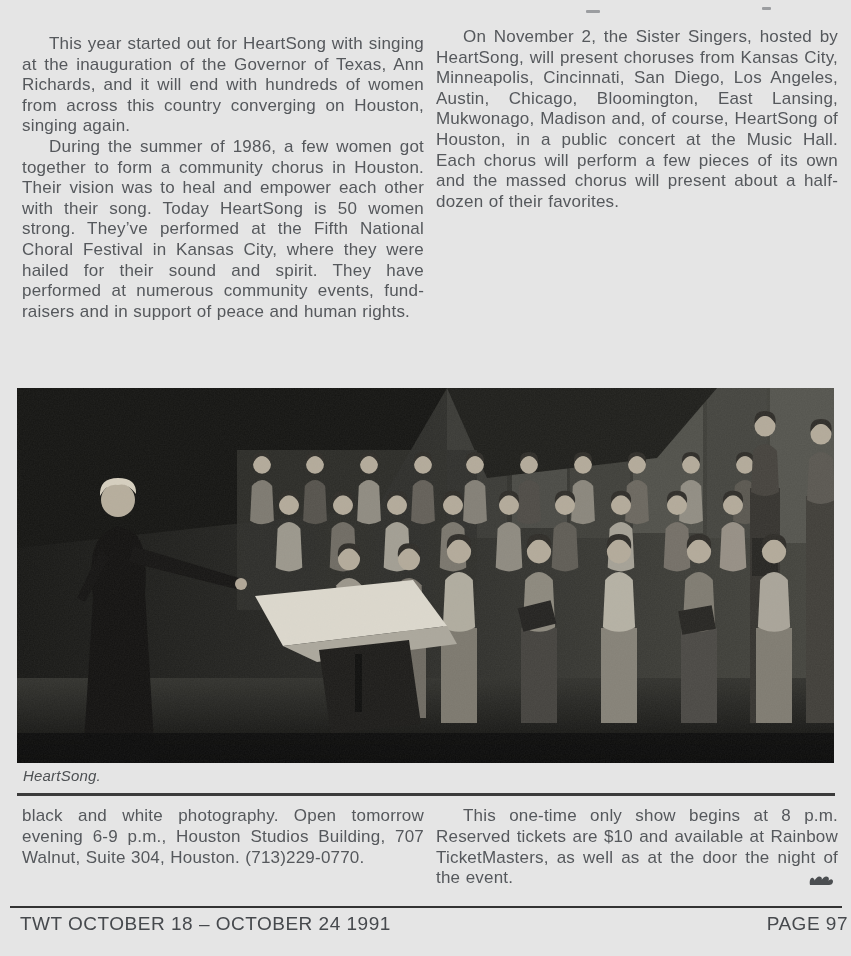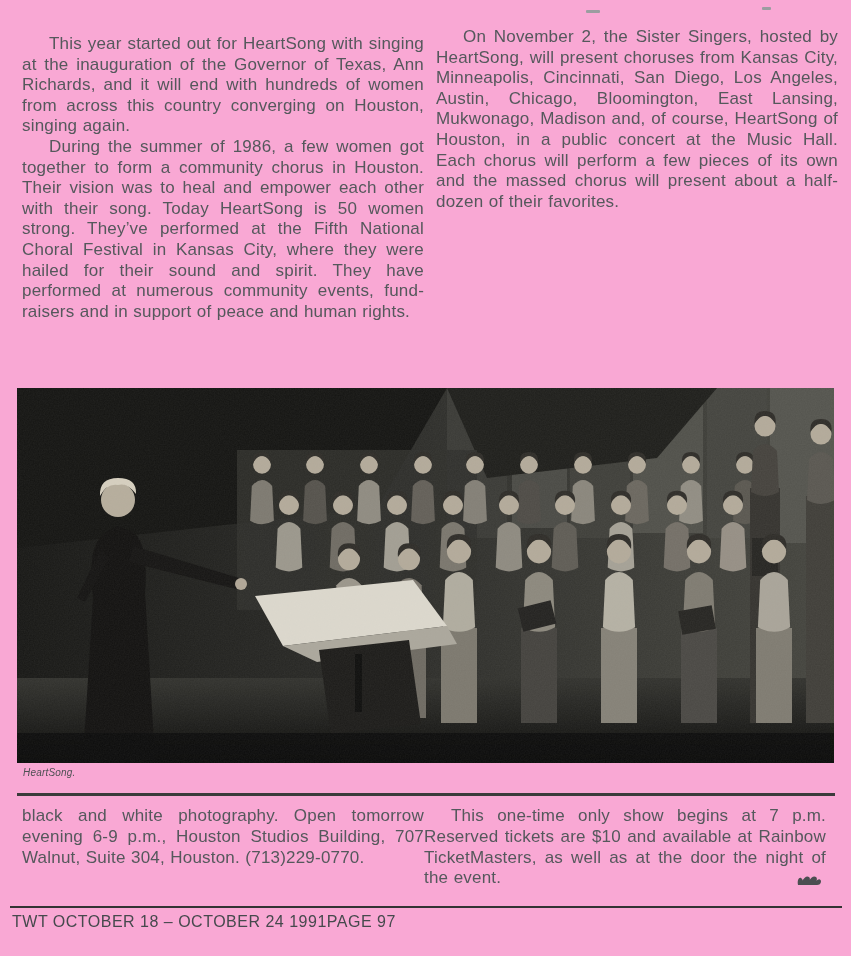--- a/index.html
+++ b/index.html
@@ -1,47 +1,47 @@
 <!DOCTYPE html>
 <html><head>
 <meta charset="utf-8">
 <style>
   html,body{margin:0;padding:0;background:#ffffff;}
   .page{
     position:relative; width:851px; height:956px;
-    background:#f9a8d4; overflow:hidden;
+    background:#e5e5e5; overflow:hidden;
     font-family:"Liberation Sans","DejaVu Sans",sans-serif;
     color:#55585c;
   }
   
   .cols{position:absolute; left:22px; top:27px; width:816px; display:flex; gap:12px; z-index:1;}
   .col{width:402px; text-align:justify; font-size:17px; line-height:20.6px; letter-spacing:0.2px; word-spacing:0.5px;}
   .col.left{padding-top:7px;}
   .col p{margin:0; text-indent:27px;}
   
   .artifact{position:absolute; height:3px; background:#9b9da0; z-index:1; border-radius:1px;}
   .artifact.a1{left:586px; top:10px; width:14px;}
   .artifact.a2{left:762px; top:7px; width:9px;}
   
   .photo-wrap{position:absolute; left:17px; top:388px; width:817px; height:375px; background:#1d1d1b; z-index:3;}
   .photo-wrap svg{display:block;}
   
-  .caption{position:absolute; left:23px; top:767px; font-size:10px; font-style:italic; color:#4d5053; letter-spacing:0.2px; z-index:4;}
+  .caption{position:absolute; left:23px; top:767px; font-size:15px; font-style:italic; color:#4d5053; letter-spacing:0.2px; z-index:4;}
   .midrule{position:absolute; left:17px; top:793px; width:818px; height:3px; background:#3b3b3b; z-index:4;}
   
-  .bcols{position:absolute; left:22px; top:806px; width:816px; height:100px; display:flex; z-index:2;}
+  .bcols{position:absolute; left:22px; top:806px; width:816px; height:100px; display:flex; gap:12px; z-index:2;}
   .bcol{width:402px; text-align:justify; font-size:17px; line-height:20.8px; letter-spacing:0.2px; word-spacing:0.5px;}
   .bcol p{margin:0;}
   .bcol.right{position:relative;}
   .bcol.right p{text-indent:27px;}
   .endmark{position:absolute; right:3px; top:66px; width:27px; height:15px;}
   
   .footrule{position:absolute; left:10px; top:906px; width:832px; height:2px; background:#333333; z-index:4;}
-  .footer{position:absolute; left:12px; top:913px; width:828px; display:flex; 
-          font-size:16px; letter-spacing:0.5px; color:#46494d; z-index:4;}
+  .footer{position:absolute; left:20px; top:913px; width:828px; display:flex; justify-content:space-between;
+          font-size:19px; letter-spacing:0.5px; color:#46494d; z-index:4;}
 </style>
 </head>
 <body>
 
 <div class="page">
 
   <div class="artifact a1"></div>
   <div class="artifact a2"></div>
 
   <div class="cols">
@@ -165,21 +165,21 @@
   </div>
 
   <div class="caption">HeartSong.</div>
   <div class="midrule"></div>
 
   <div class="bcols">
     <div class="bcol left">
       <p>black and white photography. Open tomorrow evening 6-9 p.m., Houston Studios Building, 707 Walnut, Suite 304, Houston. (713)229-0770.</p>
     </div>
     <div class="bcol right">
-      <p>This one-time only show begins at 7 p.m. Reserved tickets are $10 and available at Rainbow TicketMasters, as well as at the door the night of the event.</p>
+      <p>This one-time only show begins at 8 p.m. Reserved tickets are $10 and available at Rainbow TicketMasters, as well as at the door the night of the event.</p>
       <span class="endmark">
         <svg width="27" height="15" viewBox="0 0 27 15" xmlns="http://www.w3.org/2000/svg">
           <path d="M2 13 C1 8 3 5 5 6 C7 7 7 9 5.5 10.5 C8 5 11 3.5 13 5 C14.5 6 14 8.5 12.5 10 C15 5 18 3.5 20 5 C21.5 6.2 21 8.5 19.5 10 C22 6 25 6.5 25 9.5 C25 12 23 13 21 13 Z" fill="#4b4e51"></path>
         </svg>
       </span>
     </div>
   </div>
 
   <div class="footrule"></div>
   <div class="footer">

